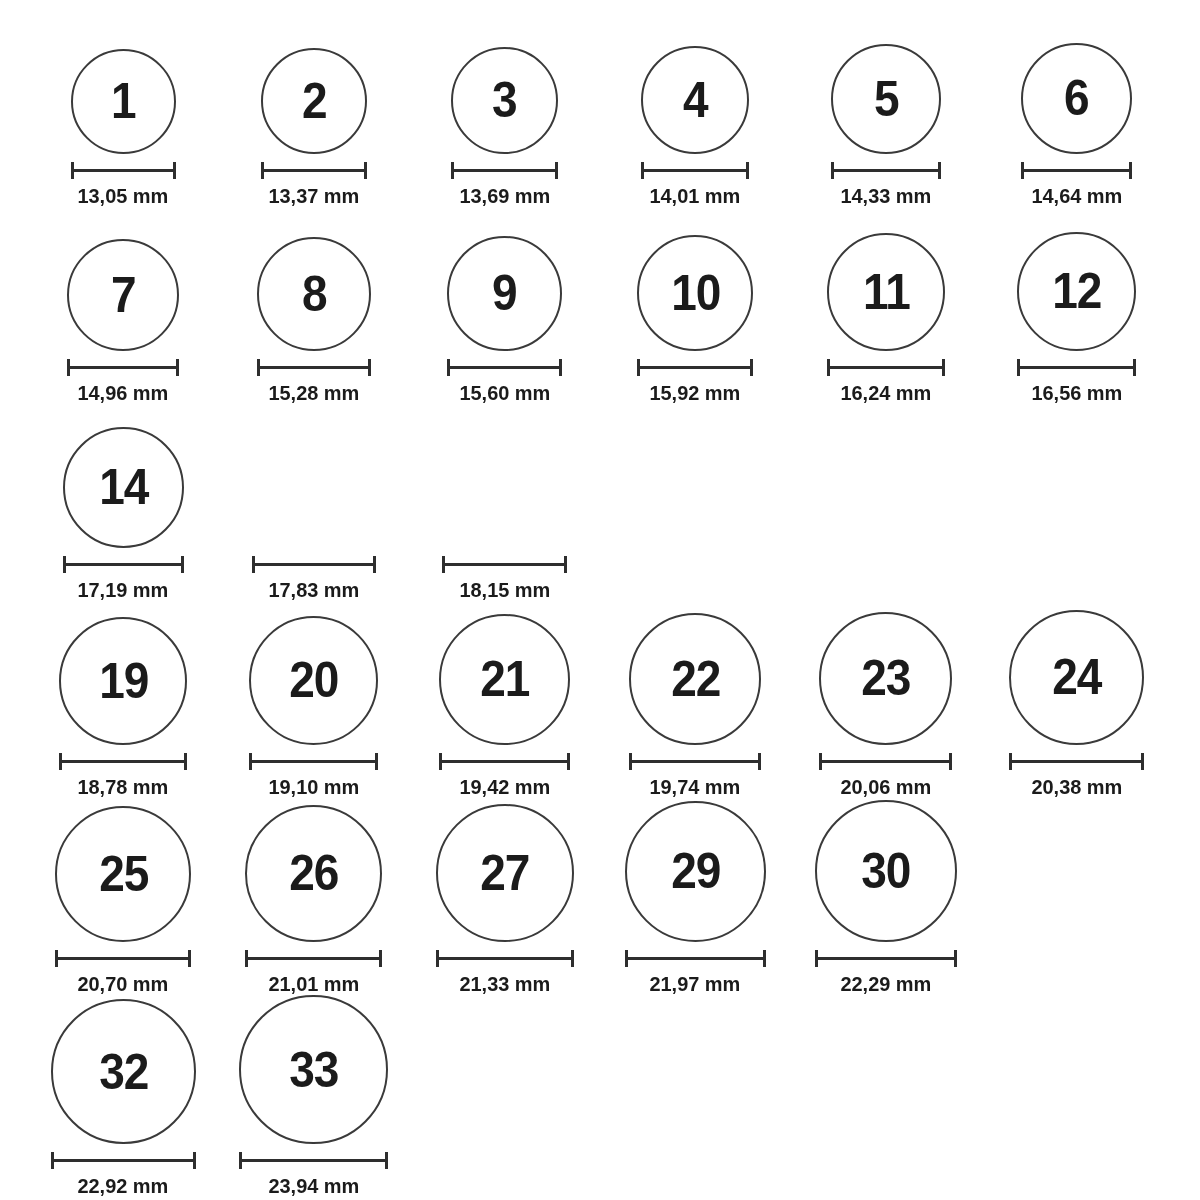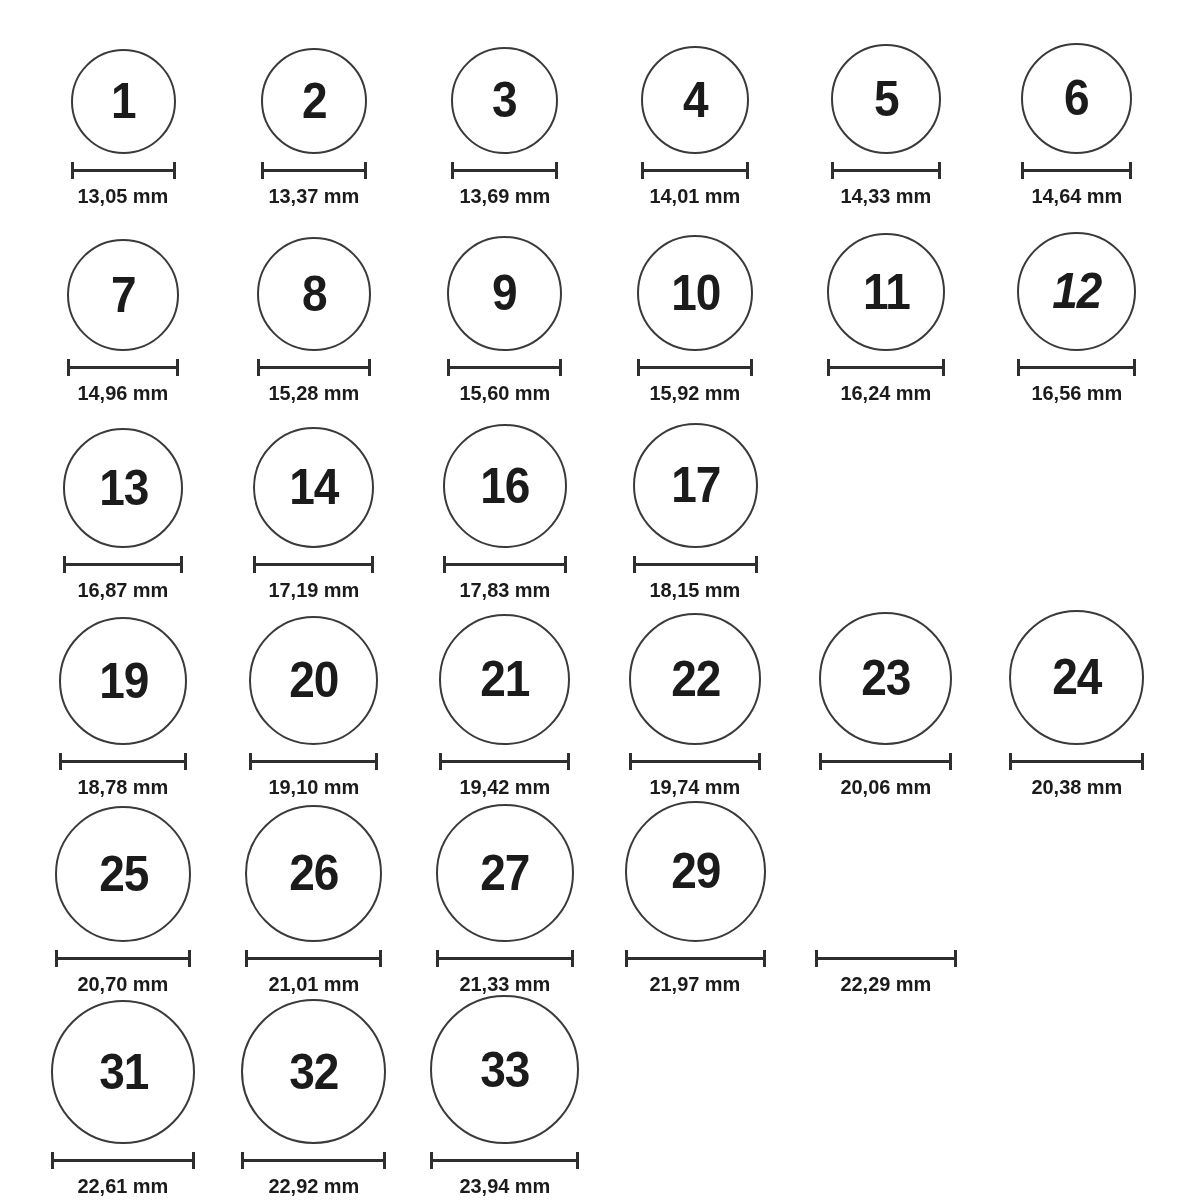--- a/index.html
+++ b/index.html
@@ -202,69 +202,52 @@
       <span class="num">11</span>
     </div>
     <div class="ruler" style="width: 118px;">
       <span class="tick left"></span>
       <span class="line"></span>
       <span class="tick right"></span>
     </div>
     <div class="label">16,24 mm</div>
   </div>
       <div class="cell">
-    <div class="circle" style="width: 119px; height: 119px; font-style: italic;">
+    <div class="circle" style="width: 119px; height: 119px;">
       <span class="num">12</span>
     </div>
     <div class="ruler" style="width: 119px;">
       <span class="tick left"></span>
       <span class="line"></span>
       <span class="tick right"></span>
     </div>
     <div class="label">16,56 mm</div>
   </div>
     </div>
     <div class="row">
-      <div class="cell">
-    <div class="circle" style="width: 120px; height: 120px;">
-      <span class="num">13</span>
-    </div>
-    <div class="ruler" style="width: 120px;">
-      <span class="tick left"></span>
-      <span class="line"></span>
-      <span class="tick right"></span>
-    </div>
-    <div class="label">16,87 mm</div>
-  </div>
       <div class="cell">
     <div class="circle" style="width: 121px; height: 121px;">
       <span class="num">14</span>
     </div>
     <div class="ruler" style="width: 121px;">
       <span class="tick left"></span>
       <span class="line"></span>
       <span class="tick right"></span>
     </div>
     <div class="label">17,19 mm</div>
   </div>
       <div class="cell">
-    <div class="circle" style="width: 124px; height: 124px;">
-      <span class="num">16</span>
-    </div>
     <div class="ruler" style="width: 124px;">
       <span class="tick left"></span>
       <span class="line"></span>
       <span class="tick right"></span>
     </div>
     <div class="label">17,83 mm</div>
   </div>
       <div class="cell">
-    <div class="circle" style="width: 125px; height: 125px;">
-      <span class="num">17</span>
-    </div>
     <div class="ruler" style="width: 125px;">
       <span class="tick left"></span>
       <span class="line"></span>
       <span class="tick right"></span>
     </div>
     <div class="label">18,15 mm</div>
   </div>
     </div>
     <div class="row">
       <div class="cell">
@@ -373,40 +356,32 @@
       <span class="num">29</span>
     </div>
     <div class="ruler" style="width: 141px;">
       <span class="tick left"></span>
       <span class="line"></span>
       <span class="tick right"></span>
     </div>
     <div class="label">21,97 mm</div>
   </div>
       <div class="cell">
+    <div class="circle" style="width: 142px; height: 142px;">
+      <span class="num">30</span>
+    </div>
     <div class="ruler" style="width: 142px;">
       <span class="tick left"></span>
       <span class="line"></span>
       <span class="tick right"></span>
     </div>
     <div class="label">22,29 mm</div>
   </div>
     </div>
     <div class="row">
-      <div class="cell">
-    <div class="circle" style="width: 144px; height: 144px;">
-      <span class="num">31</span>
-    </div>
-    <div class="ruler" style="width: 144px;">
-      <span class="tick left"></span>
-      <span class="line"></span>
-      <span class="tick right"></span>
-    </div>
-    <div class="label">22,61 mm</div>
-  </div>
       <div class="cell">
     <div class="circle" style="width: 145px; height: 145px;">
       <span class="num">32</span>
     </div>
     <div class="ruler" style="width: 145px;">
       <span class="tick left"></span>
       <span class="line"></span>
       <span class="tick right"></span>
     </div>
     <div class="label">22,92 mm</div>

